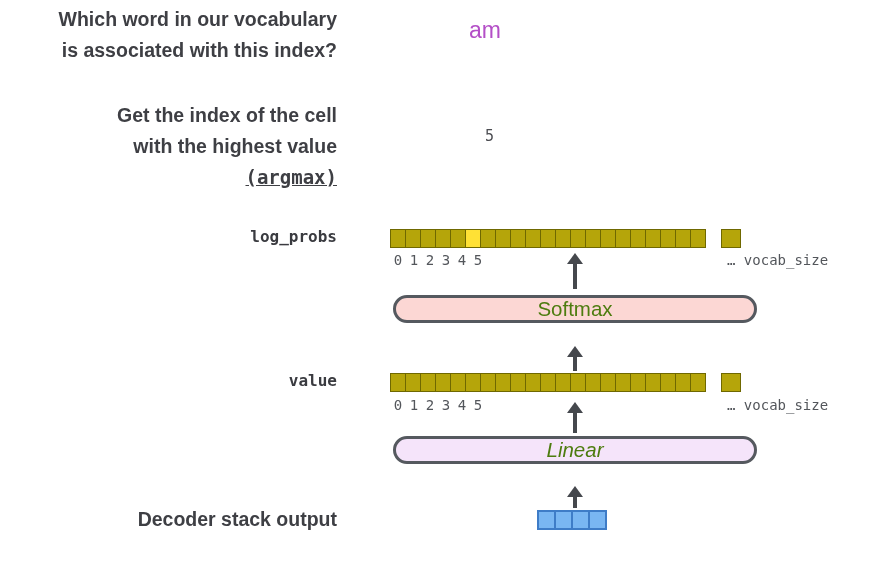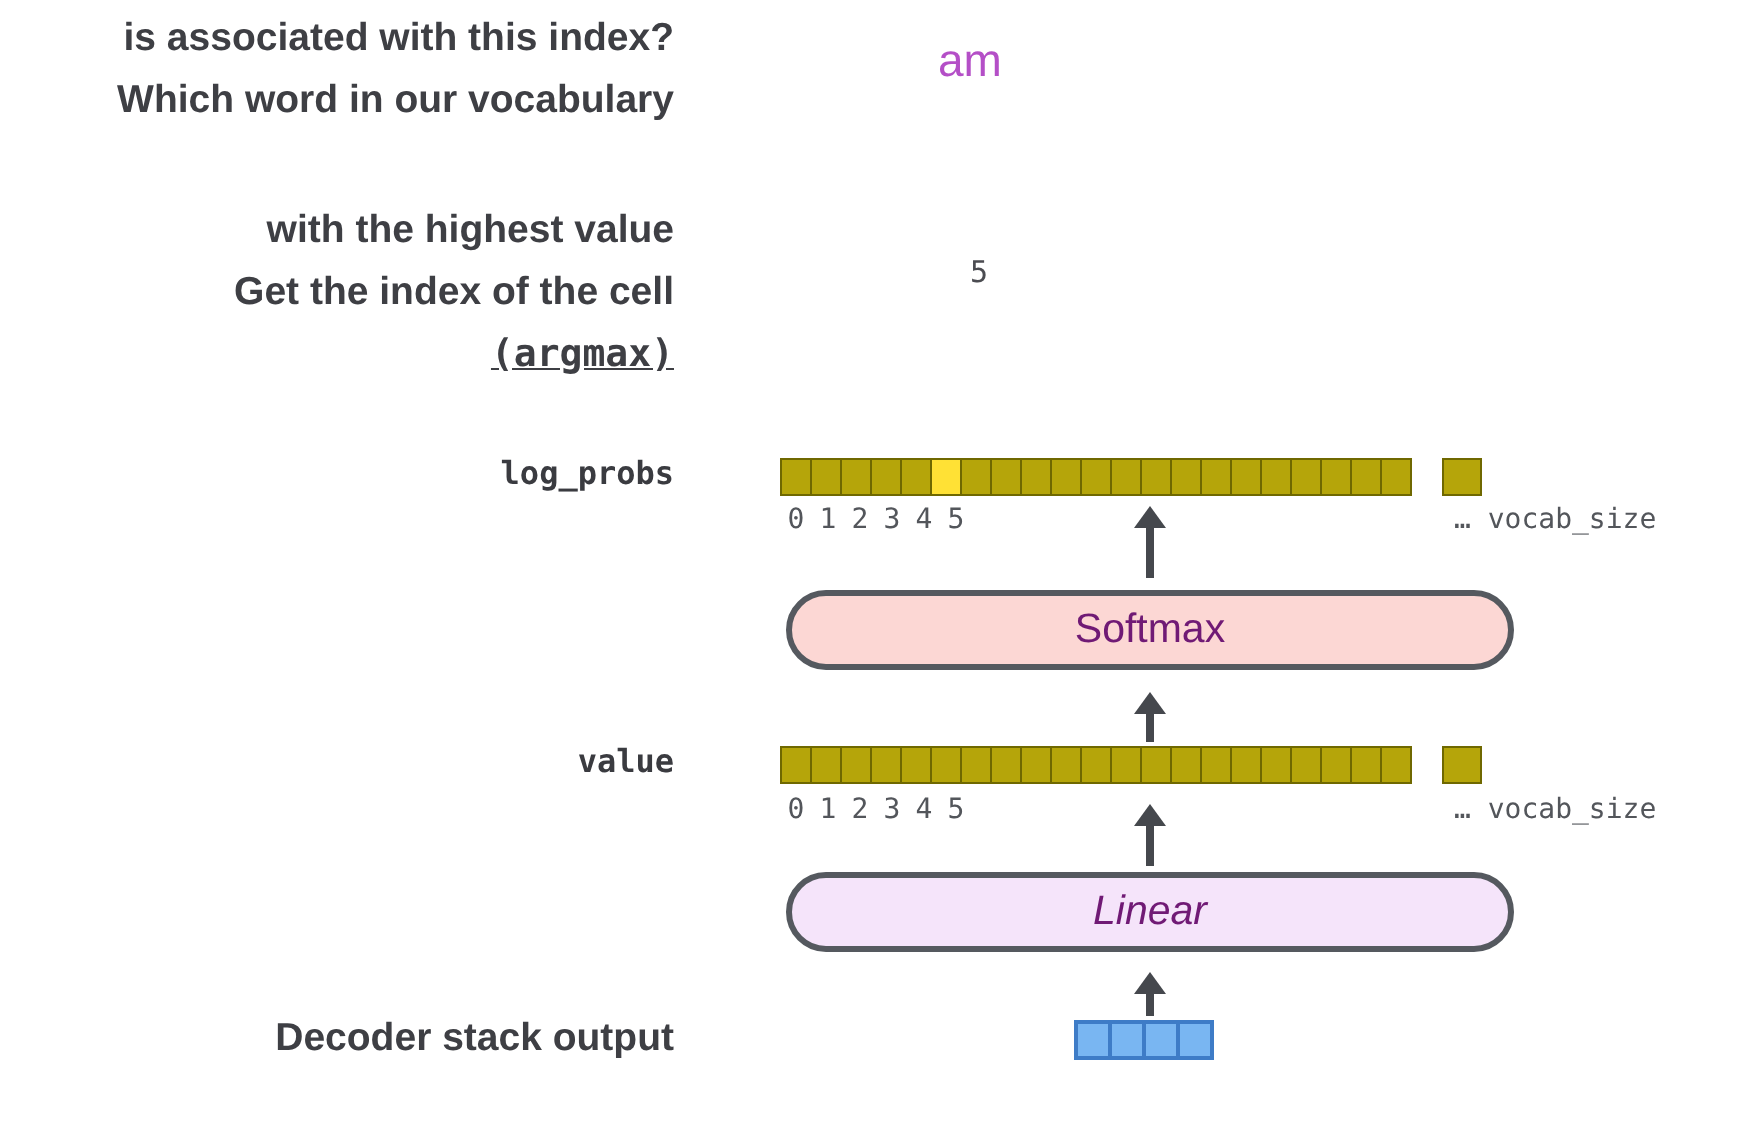--- a/index.html
+++ b/index.html
@@ -67,24 +67,24 @@
   .vocab-label{
     position:absolute;left:727px;
     font-family:"DejaVu Sans Mono","Liberation Mono",monospace;
     font-size:14px;color:#53565b;white-space:nowrap;
   }
   .vocab-label.lp{top:252px;}
   .vocab-label.lg{top:397px;}
 
   
   .pill{
-    position:absolute;left:393px;width:364px;height:40px;
+    position:absolute;left:393px;width:364px;height:28px;
     box-sizing:border-box;border:3px solid var(--block-border,#55595f);
     border-radius:24px;display:flex;align-items:center;justify-content:center;
-    font-size:20.5px;color:#701a75;
+    font-size:20.5px;color:#4d7c0f;
   }
   .pill.softmax{top:295px;background:var(--softmax-fill,#fcd7d4);}
   .pill.linear{top:436px;background:var(--linear-fill,#f5e4fa);font-style:italic;}
 
   
   .arrow{position:absolute;left:567px;width:16px;display:flex;flex-direction:column;align-items:center;}
   .arrow .head{
     width:0;height:0;flex:0 0 auto;
     border-left:8px solid transparent;border-right:8px solid transparent;
     border-bottom:11px solid var(--arrow,#45484d);
@@ -107,28 +107,28 @@
     border:2px solid var(--blue-cell-border,#3e7cc7);
   }
   .decoder-cells .cell + .cell{margin-left:-2px;}
 </style>
 </head>
 <body>
 
 <div class="canvas">
 
   <div class="q-block q1">
+    <div>Which word in our vocabulary</div>
     <div>is associated with this index?</div>
-    <div>Which word in our vocabulary</div>
   </div>
   <div class="answer-word">am</div>
 
   <div class="q-block q2">
+    <div>Get the index of the cell</div>
     <div>with the highest value</div>
-    <div>Get the index of the cell</div>
     <div class="mono">(argmax)</div>
   </div>
   <div class="answer-index">5</div>
 
   <div class="vec-label lp">log_probs</div>
   <div class="vector-row lp">
       <div class="cell"></div>
       <div class="cell"></div>
       <div class="cell"></div>
       <div class="cell"></div>

